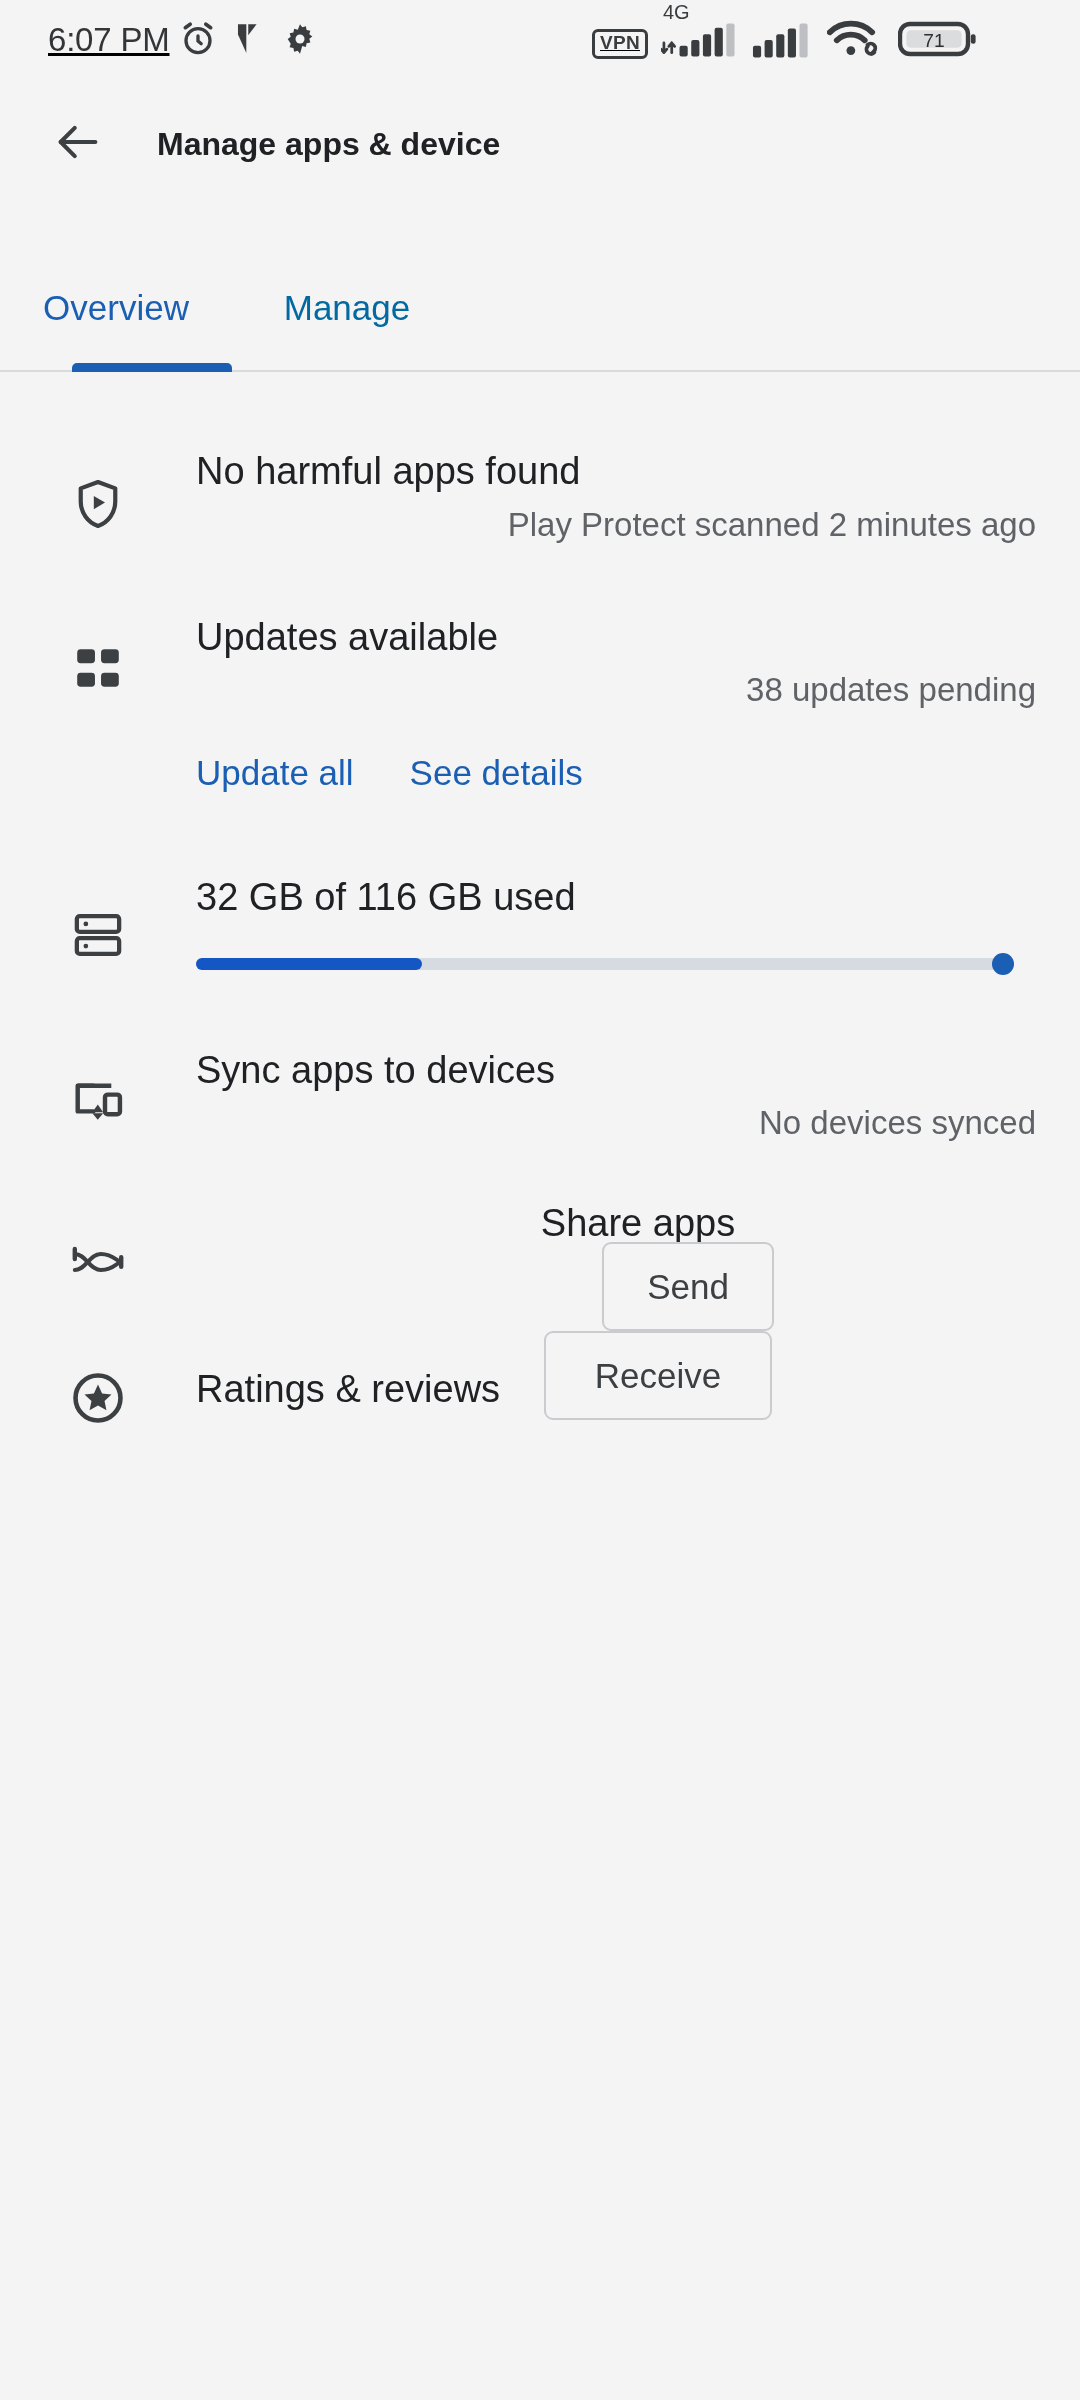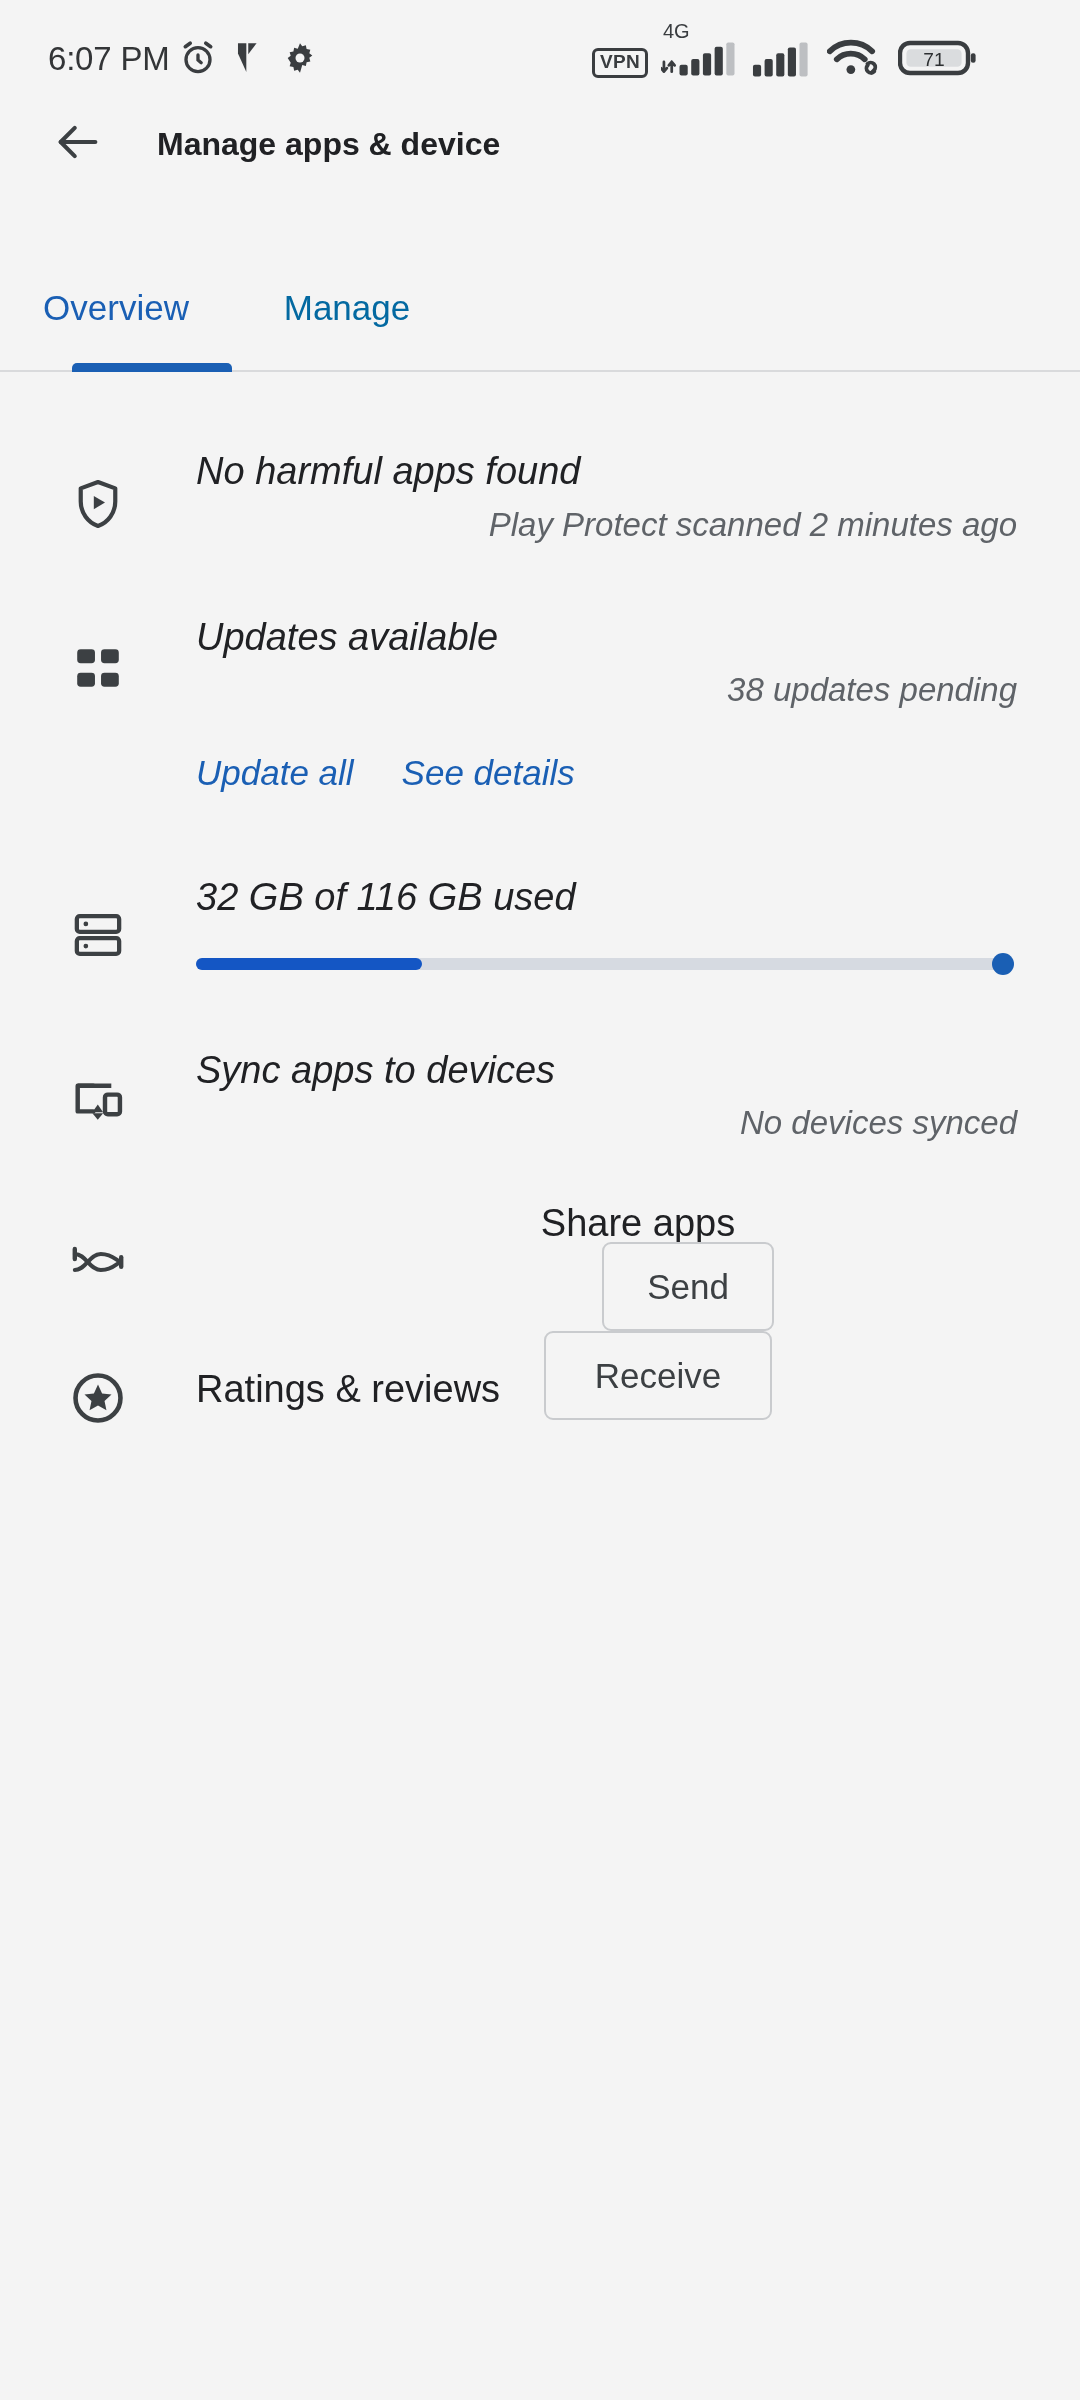--- a/index.html
+++ b/index.html
@@ -9,22 +9,23 @@
     background:#f4f4f4;
     font-family:"Liberation Sans", sans-serif;
     -webkit-font-smoothing:antialiased;
     overflow:hidden;
   }
   .screen { position:relative; width:1080px; height:2400px; background:#f4f4f4; }
 
   
   .statusbar {
     position:absolute; top:0; left:0; width:1004px; height:78px;
-    display:flex; align-items:flex-end; justify-content:space-between;
+    display:flex; align-items:center; justify-content:space-between;
     padding:0 26px 0 48px;
+    text-decoration:underline;
   }
   .status-left { display:flex; align-items:center; gap:0px; }
   .clock { font-size:33px; color:#333537; letter-spacing:-0.2px; line-height:1; }
   .sb-ic { display:inline-flex; align-items:center; justify-content:center; }
   .sb-ic svg { display:block; }
   .status-right { display:flex; align-items:flex-end; gap:13px; }
 
   .vpn-badge {
     border:3.5px solid #3a3d40; border-radius:6px;
     font-size:19px; font-weight:bold; color:#3a3d40;
@@ -75,33 +76,33 @@
 
   
   .content { position:absolute; top:372px; left:0; width:1080px; }
   .row { position:relative; width:1080px; }
   .row-icon {
     position:absolute; left:66px;
     display:flex; align-items:center; justify-content:center;
     width:64px; height:64px;
   }
   .row-icon svg { display:block; }
-  .row-body { margin-left:196px; padding-right:63px;font-style:italic; }
+  .row-body { margin-left:196px; padding-right:44px; }
 
   .row-title { font-size:38px; color:#202124; line-height:1.12; }
   .row-sub   { font-size:33px; color:#5f6368; line-height:1.12; margin-top:14px;text-align:right; }
 
   
   #row-protect { padding-top:78px; }
   #row-protect .row-icon { top:100px; }
 
   
   #row-updates { padding-top:72px; }
   #row-updates .row-icon { top:92px; }
-  .link-row { display:flex; gap:4px; margin-top:40px; }
+  .link-row { display:flex; gap:12px; margin-top:40px; }
   .text-link {
     font-size:35px; color:#1a5fb4; line-height:1;
     padding:6px 0;
   }
   .text-link + .text-link { margin-left:44px; }
 
   
   #row-storage { padding-top:80px; }
   #row-storage .row-icon { top:107px; }
   .progress-wrap {

